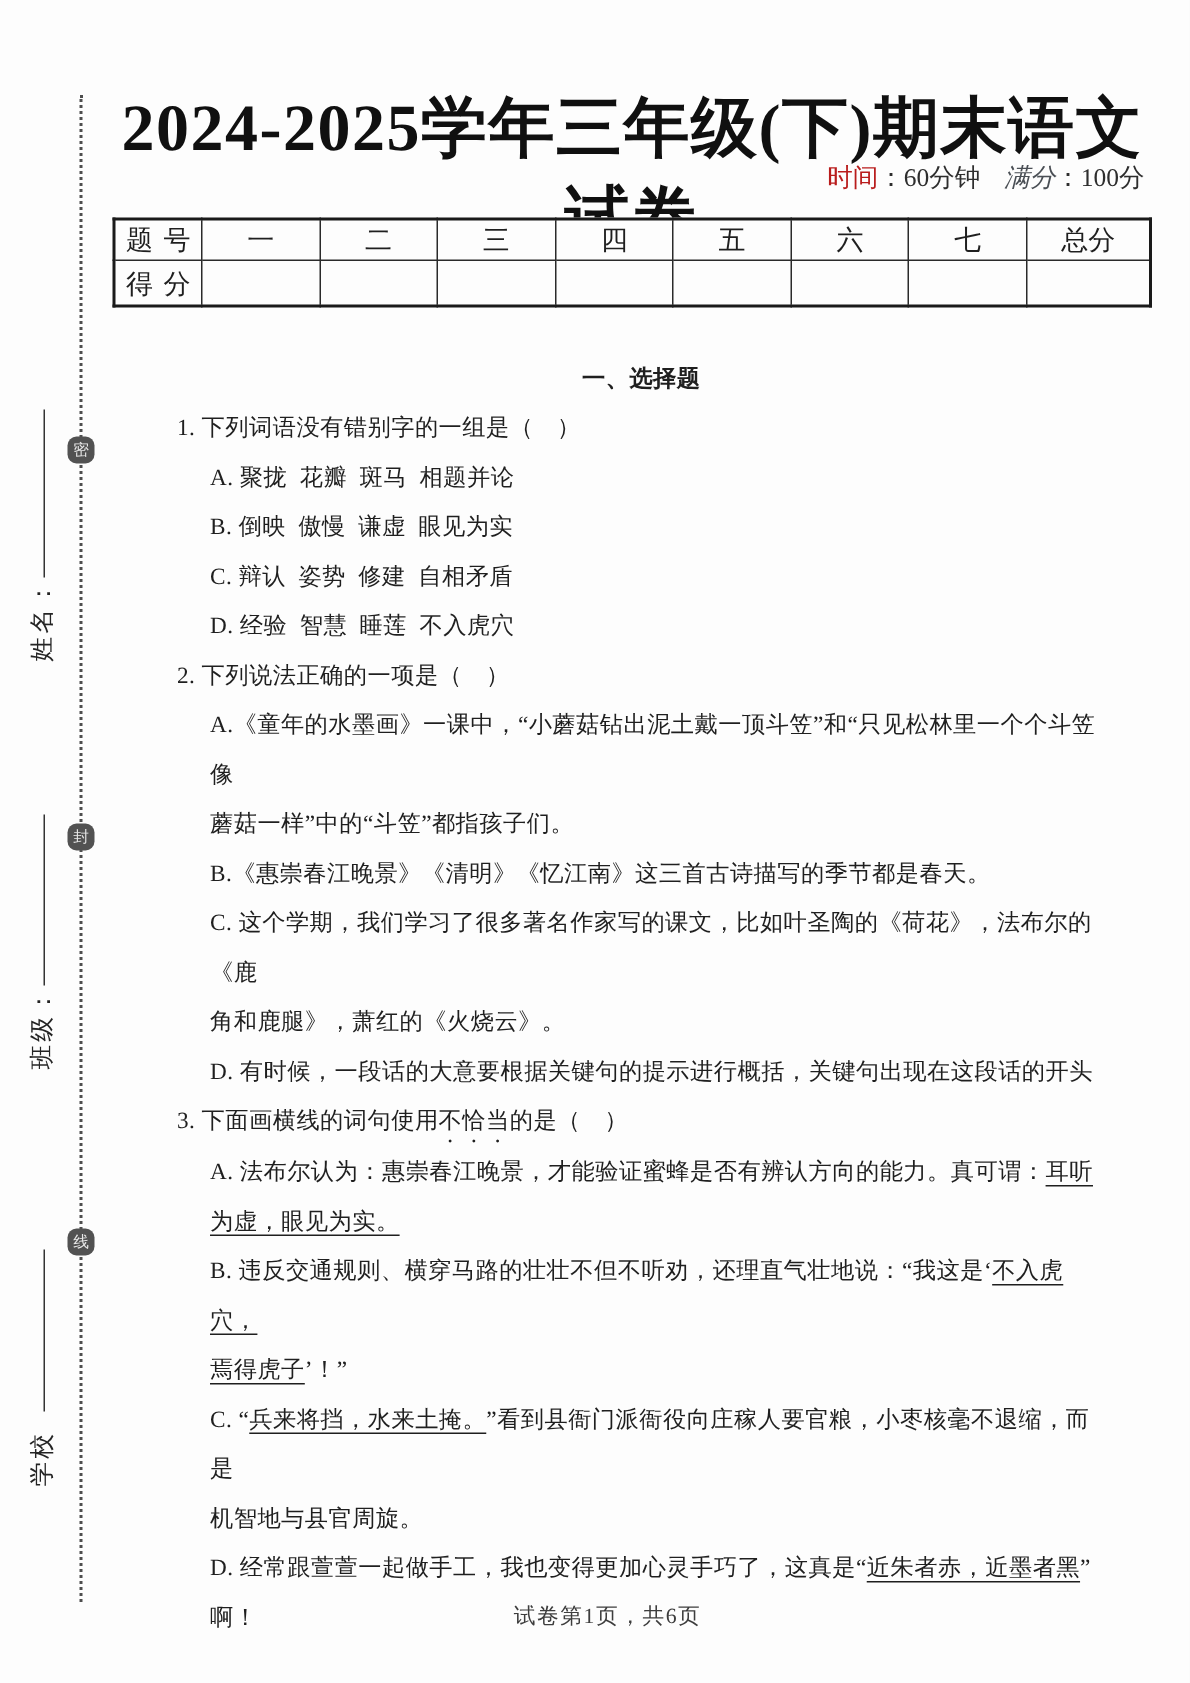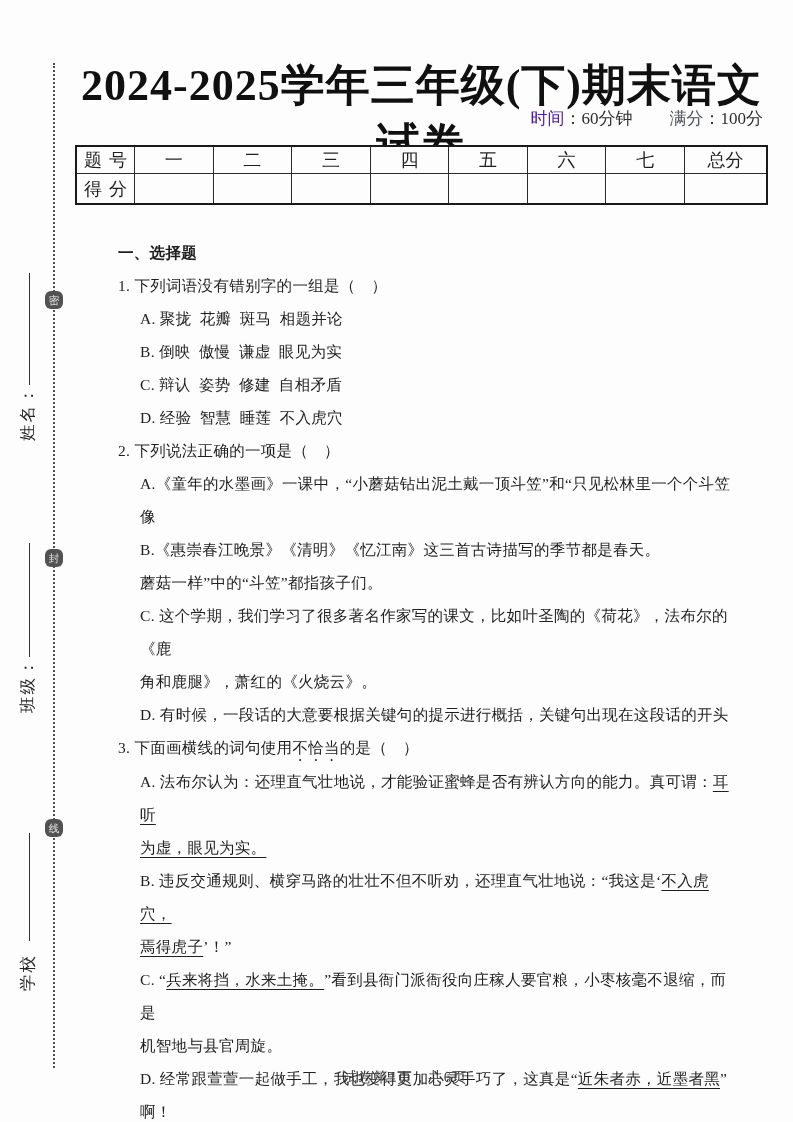--- a/index.html
+++ b/index.html
@@ -8,40 +8,40 @@
     font-family:"Liberation Serif","DejaVu Serif",serif;color:#1f1f1f;
   }
   .page{position:relative;width:793px;height:1122px;background:#fdfdfd;overflow:hidden;}
 
   
   .title{
     position:absolute;top:56px;left:75px;width:693px;text-align:center;
     font-size:44px;font-weight:bold;letter-spacing:1px;color:#101010;
   }
   .meta{position:absolute;top:107px;left:75px;width:688px;text-align:right;font-size:17px;color:#2e2e2e;}
-  .meta .lbl-time{color:#4c1d95;}
-  .meta .lbl-score{color:#4a4f55;margin-left:37px;}
+  .meta .lbl-time{color:#b91c1c;}
+  .meta .lbl-score{color:#4a4f55;margin-left:16px;font-style:italic;}
 
   
   table.score{
     position:absolute;top:145px;left:75px;width:693px;
     border-collapse:collapse;table-layout:fixed;border:2px solid #1a1a1a;background:#fdfdfd;
   }
   table.score td{border:1px solid #2a2a2a;text-align:center;font-size:18px;padding:0;}
   table.score tr.hdr td{height:26px;}
   table.score tr.val td{height:29px;}
   td.rowlbl{width:57px;letter-spacing:7px;text-indent:7px;font-size:15.5px;}
   td.lastcol{width:81px;margin-left:28px;}
 
   
   .body-lines{position:absolute;top:236px;left:75px;width:662px;font-size:15.5px;}
   .line{line-height:33px;white-space:pre-wrap;letter-spacing:0.3px;}
   .ind0{padding-left:43px;}
   .ind1{padding-left:65px;}
-  .b{font-weight:bold;}
+  .b{font-weight:bold;text-align:center;}
   .u{text-decoration:underline;text-underline-offset:3.5px;text-decoration-thickness:1.2px;}
   .em{
     -webkit-text-emphasis:filled dot;-webkit-text-emphasis-position:under;
     text-emphasis:filled dot;text-emphasis-position:under right;
   }
 
   
   .dotted-line{position:absolute;left:53px;top:63px;height:1005px;width:0;border-left:2px dotted #4e4e4e;}
   .stamp{
     position:absolute;left:45px;width:18px;height:18px;background:#525252;color:#e8e8e8;
@@ -125,27 +125,27 @@
 
   <div class="body-lines">
       <div class="line ind0 b"><span>一、选择题</span></div>
       <div class="line ind0"><span>1. 下列词语没有错别字的一组是（　）</span></div>
       <div class="line ind1"><span>A. 聚拢  花瓣  斑马  相题并论</span></div>
       <div class="line ind1"><span>B. 倒映  傲慢  谦虚  眼见为实</span></div>
       <div class="line ind1"><span>C. 辩认  姿势  修建  自相矛盾</span></div>
       <div class="line ind1"><span>D. 经验  智慧  睡莲  不入虎穴</span></div>
       <div class="line ind0"><span>2. 下列说法正确的一项是（　）</span></div>
       <div class="line ind1"><span>A.《童年的水墨画》一课中，“小蘑菇钻出泥土戴一顶斗笠”和“只见松林里一个个斗笠像</span></div>
+      <div class="line ind1"><span>蘑菇一样”中的“斗笠”都指孩子们。</span></div>
       <div class="line ind1"><span>B.《惠崇春江晚景》《清明》《忆江南》这三首古诗描写的季节都是春天。</span></div>
-      <div class="line ind1"><span>蘑菇一样”中的“斗笠”都指孩子们。</span></div>
       <div class="line ind1"><span>C. 这个学期，我们学习了很多著名作家写的课文，比如叶圣陶的《荷花》，法布尔的《鹿</span></div>
       <div class="line ind1"><span>角和鹿腿》，萧红的《火烧云》。</span></div>
       <div class="line ind1"><span>D. 有时候，一段话的大意要根据关键句的提示进行概括，关键句出现在这段话的开头</span></div>
       <div class="line ind0"><span>3. 下面画横线的词句使用</span><span class="em">不恰当</span><span>的是（　）</span></div>
-      <div class="line ind1"><span>A. 法布尔认为：还理直气壮地说，才能验证蜜蜂是否有辨认方向的能力。真可谓：</span><span class="u">耳听</span></div>
+      <div class="line ind1"><span>A. 法布尔认为：惠崇春江晚景，才能验证蜜蜂是否有辨认方向的能力。真可谓：</span><span class="u">耳听</span></div>
       <div class="line ind1"><span class="u">为虚，眼见为实。</span></div>
       <div class="line ind1"><span>B. 违反交通规则、横穿马路的壮壮不但不听劝，还理直气壮地说：“我这是‘</span><span class="u">不入虎穴，</span></div>
       <div class="line ind1"><span class="u">焉得虎子</span><span>’！”</span></div>
       <div class="line ind1"><span>C. “</span><span class="u">兵来将挡，水来土掩。</span><span>”看到县衙门派衙役向庄稼人要官粮，小枣核毫不退缩，而是</span></div>
       <div class="line ind1"><span>机智地与县官周旋。</span></div>
       <div class="line ind1"><span>D. 经常跟萱萱一起做手工，我也变得更加心灵手巧了，这真是“</span><span class="u">近朱者赤，近墨者黑</span><span>”</span></div>
       <div class="line ind1"><span>啊！</span></div>
     </div>
 
   <div class="footer">试卷第1页，共6页</div>

